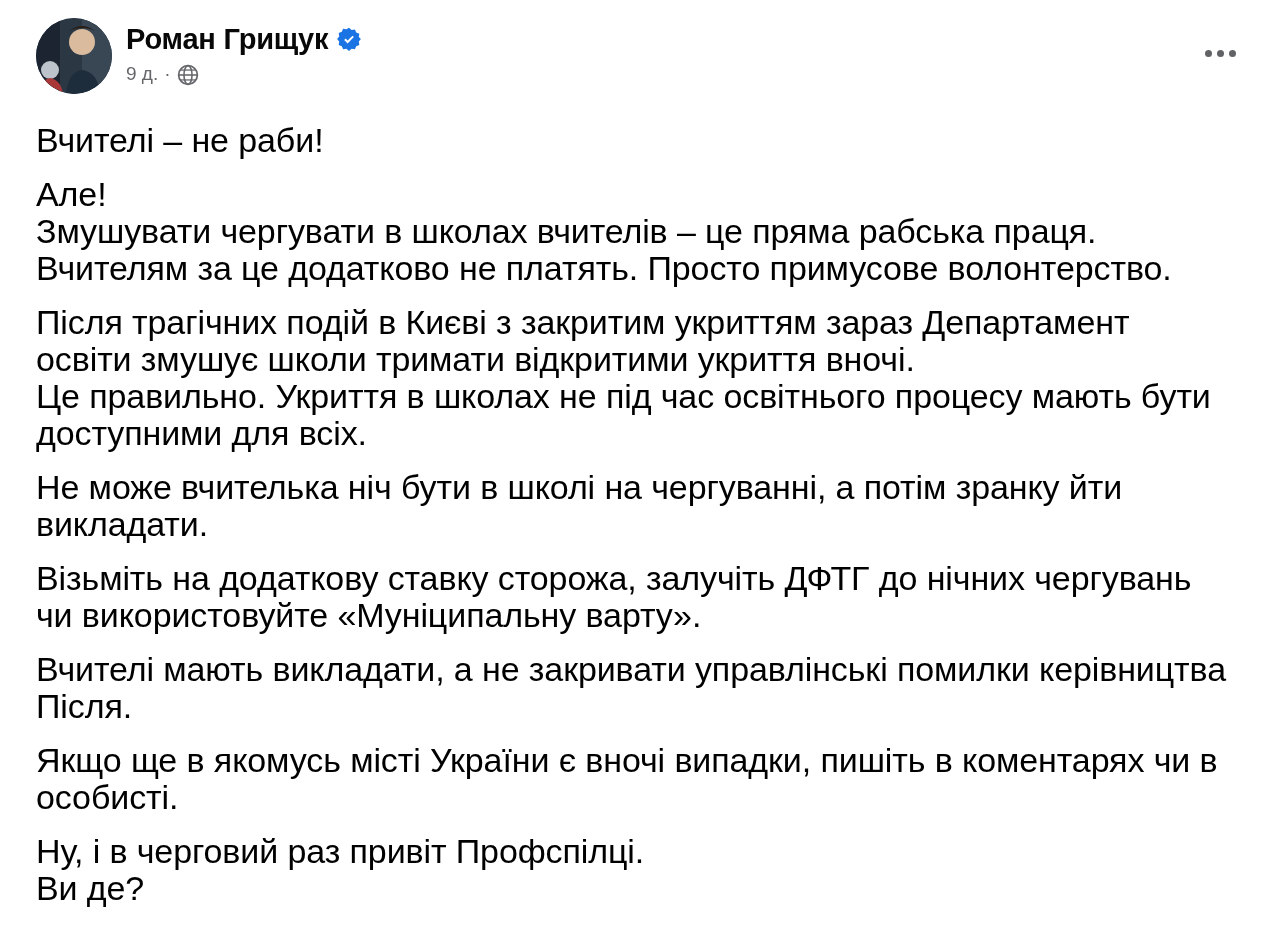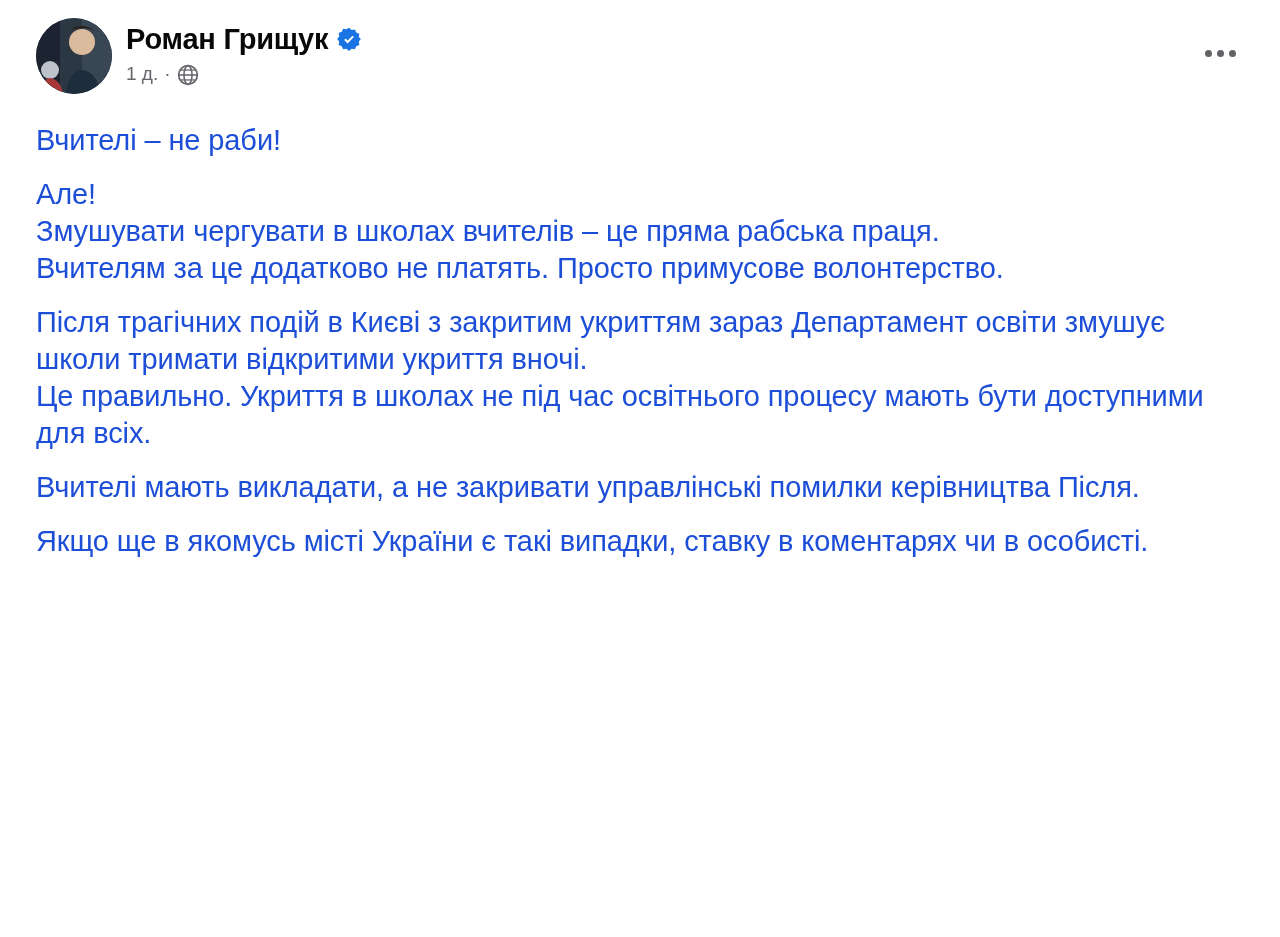--- a/index.html
+++ b/index.html
@@ -111,23 +111,23 @@
   .menu-button .dot {
     width: 7px;
     height: 7px;
     border-radius: 50%;
     background: #606266;
   }
 
   
   .post-body {
     margin-top: 20px;
-    font-size: 29px;
+    font-size: 34px;
     line-height: 37px;
-    color: #1d4ed8;
+    color: #000000;
     letter-spacing: -0.1px;
     max-width: 1196px;
   }
   .para {
     margin: 0 0 17px 0;
     white-space: pre-wrap;
   }
   .para:last-child { margin-bottom: 0; }
 </style>
 </head>
@@ -162,21 +162,21 @@
       <div class="name-row">
         <span class="author-name">Роман Грищук</span>
         <span class="verified-badge">
           <svg width="24" height="24" viewBox="0 0 24 24" xmlns="http://www.w3.org/2000/svg" aria-hidden="true">
             <path fill="#1b74e4" d="M12 0.8l2.6 2.1 3.3-.5 1.3 3.1 3.1 1.3-.5 3.3L23.9 12l-2.1 2.6.5 3.3-3.1 1.3-1.3 3.1-3.3-.5L12 23.9l-2.6-2.1-3.3.5-1.3-3.1-3.1-1.3.5-3.3L0.1 12l2.1-2.6-.5-3.3 3.1-1.3 1.3-3.1 3.3.5z"></path>
             <path fill="#ffffff" d="M10.6 16.4l-3.4-3.4 1.4-1.4 2 2 4.9-4.9 1.4 1.4z"></path>
           </svg>
         </span>
       </div>
       <div class="meta-row">
-        <span>1 д.</span>
+        <span>9 д.</span>
         <span class="meta-dot">·</span>
         <span class="globe-icon">
           <svg width="22" height="22" viewBox="0 0 24 24" xmlns="http://www.w3.org/2000/svg" aria-hidden="true">
             <circle cx="12" cy="12" r="10.2" fill="none" stroke="#65676b" stroke-width="1.9"></circle>
             <ellipse cx="12" cy="12" rx="4.4" ry="10.2" fill="none" stroke="#65676b" stroke-width="1.7"></ellipse>
             <line x1="2" y1="12" x2="22" y2="12" stroke="#65676b" stroke-width="1.7"></line>
             <line x1="3.4" y1="6.6" x2="20.6" y2="6.6" stroke="#65676b" stroke-width="1.4"></line>
             <line x1="3.4" y1="17.4" x2="20.6" y2="17.4" stroke="#65676b" stroke-width="1.4"></line>
           </svg>
         </span>
@@ -190,17 +190,21 @@
     </div>
   </div>
 
   <div class="post-body">
     <p class="para">Вчителі – не раби!</p>
     <p class="para">Але!
 Змушувати чергувати в школах вчителів – це пряма рабська праця.
 Вчителям за це додатково не платять. Просто примусове волонтерство.</p>
     <p class="para">Після трагічних подій в Києві з закритим укриттям зараз Департамент освіти змушує школи тримати відкритими укриття вночі.
 Це правильно. Укриття в школах не під час освітнього процесу мають бути доступними для всіх.</p>
+    <p class="para">Не може вчителька ніч бути в школі на чергуванні, а потім зранку йти викладати.</p>
+    <p class="para">Візьміть на додаткову ставку сторожа, залучіть ДФТГ до нічних чергувань чи використовуйте «Муніципальну варту».</p>
     <p class="para">Вчителі мають викладати, а не закривати управлінські помилки керівництва Після.</p>
-    <p class="para">Якщо ще в якомусь місті України є такі випадки, ставку в коментарях чи в особисті.</p>
+    <p class="para">Якщо ще в якомусь місті України є вночі випадки, пишіть в коментарях чи в особисті.</p>
+    <p class="para">Ну, і в черговий раз привіт Профспілці.
+Ви де?</p>
   </div>
 
 </div>
 
 </body></html>

